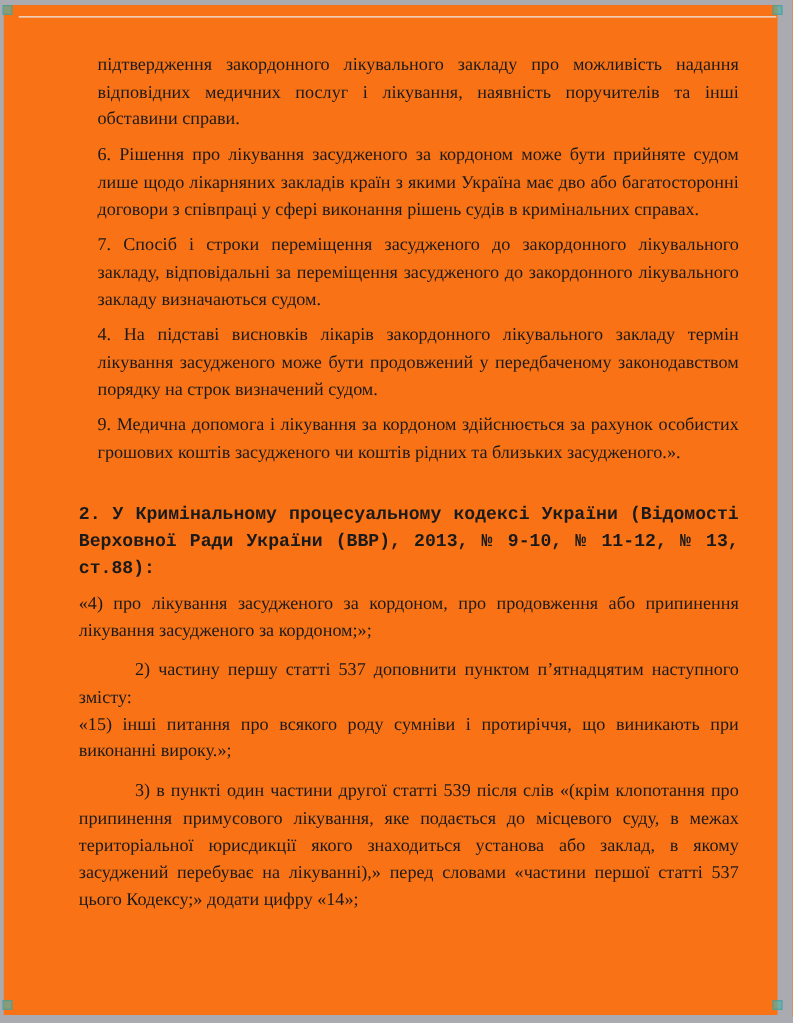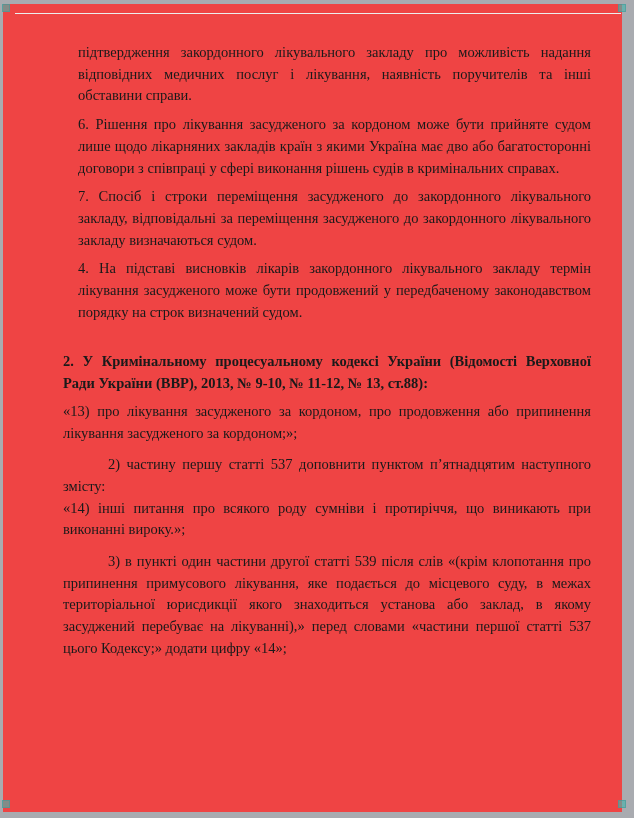--- a/index.html
+++ b/index.html
@@ -13,21 +13,21 @@
     position: relative;
     overflow: hidden;
     font-family: "Liberation Serif", "DejaVu Serif", serif;
   }
   .page {
     position: absolute;
     left: 3px;
     top: 4px;
     right: 12px;
     bottom: 6px;
-    background: #ef4444;
+    background: #f97316;
   }
   .scan-edge-top {
     position: absolute;
     left: 12px;
     right: 1px;
     top: 9px;
     border-top: 1px solid #ededed;
   }
   .content {
     position: absolute;
@@ -41,20 +41,21 @@
   }
   .content p {
     margin: 0 0 7px 0;
   }
   .quote-block {
     margin-left: 15px;
   }
   .section-heading {
     font-weight: 700;
     margin: 28px 0 6px 0 !important;
+    font-family: Liberation Mono, monospace;
   }
   .indent {
     text-indent: 45px;
   }
   .tight {
     margin-bottom: 0 !important;
   }
   .item-gap {
     margin-bottom: 10px !important;
   }
@@ -78,28 +79,29 @@
 <div class="page">
   <div class="scan-edge-top"></div>
 
   <div class="content">
 
     <div class="quote-block">
       <p>підтвердження закордонного лікувального закладу про можливість надання відповідних медичних послуг і лікування, наявність поручителів та інші обставини справи.</p>
       <p>6. Рішення про лікування засудженого за кордоном може бути прийняте судом лише щодо лікарняних закладів країн з якими Україна має дво або багатосторонні договори з співпраці у сфері виконання рішень судів в кримінальних справах.</p>
       <p>7. Спосіб і строки переміщення засудженого до закордонного лікувального закладу, відповідальні за переміщення засудженого до закордонного лікувального закладу визначаються судом.</p>
       <p>4. На підставі висновків лікарів закордонного лікувального закладу термін лікування засудженого може бути продовжений у передбаченому законодавством порядку на строк визначений судом.</p>
+      <p>9. Медична допомога і лікування за кордоном здійснюється за рахунок особистих грошових коштів засудженого чи коштів рідних та близьких засудженого.».</p>
     </div>
 
     <p class="section-heading">2. У Кримінальному процесуальному кодексі України (Відомості Верховної Ради України (ВВР), 2013, № 9-10, № 11-12, № 13, ст.88):</p>
 
-    <p class="item-gap">«13) про лікування засудженого за кордоном, про продовження або припинення лікування засудженого за кордоном;»;</p>
+    <p class="item-gap">«4) про лікування засудженого за кордоном, про продовження або припинення лікування засудженого за кордоном;»;</p>
 
     <p class="indent tight">2) частину першу статті 537 доповнити пунктом п’ятнадцятим наступного змісту:</p>
-    <p class="item-gap">«14) інші питання про всякого роду сумніви і протиріччя, що виникають при виконанні вироку.»;</p>
+    <p class="item-gap">«15) інші питання про всякого роду сумніви і протиріччя, що виникають при виконанні вироку.»;</p>
 
     <p class="indent">3) в пункті один частини другої статті 539 після слів «(крім клопотання про припинення примусового лікування, яке подається до місцевого суду, в межах територіальної юрисдикції якого знаходиться установа або заклад, в якому засуджений перебуває на лікуванні),» перед словами «частини першої статті 537 цього Кодексу;» додати цифру «14»;</p>
 
   </div>
 </div>
 
 <div class="handle tl"></div>
 <div class="handle tr"></div>
 <div class="handle bl"></div>
 <div class="handle br"></div>

